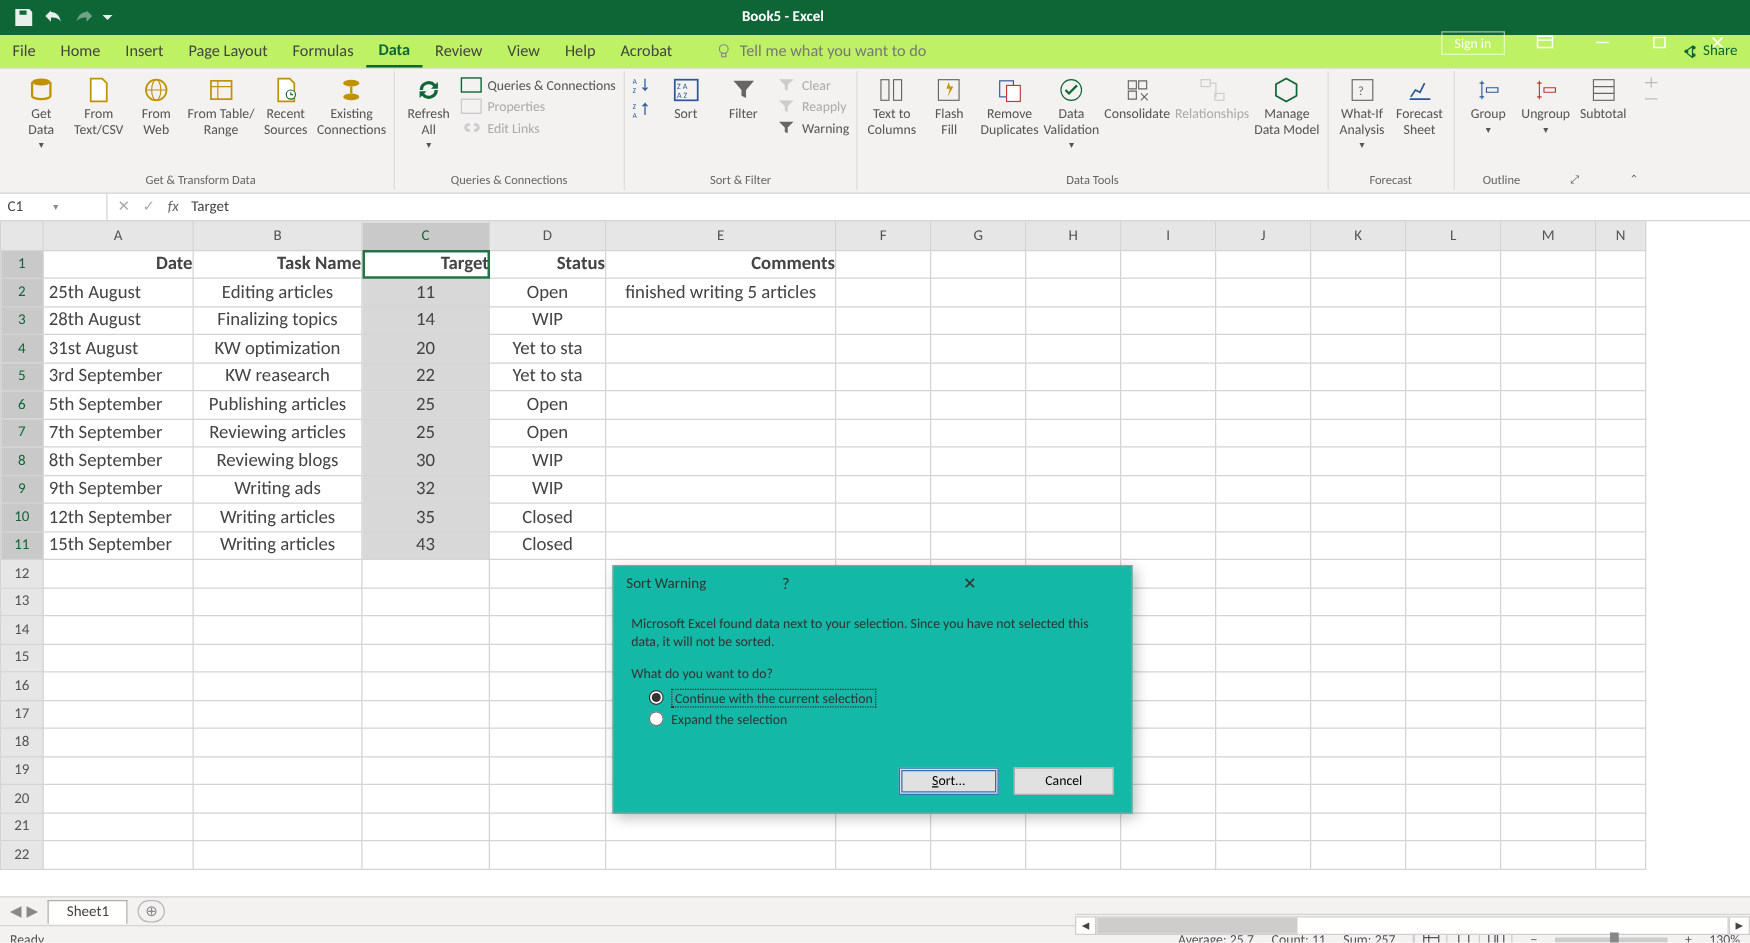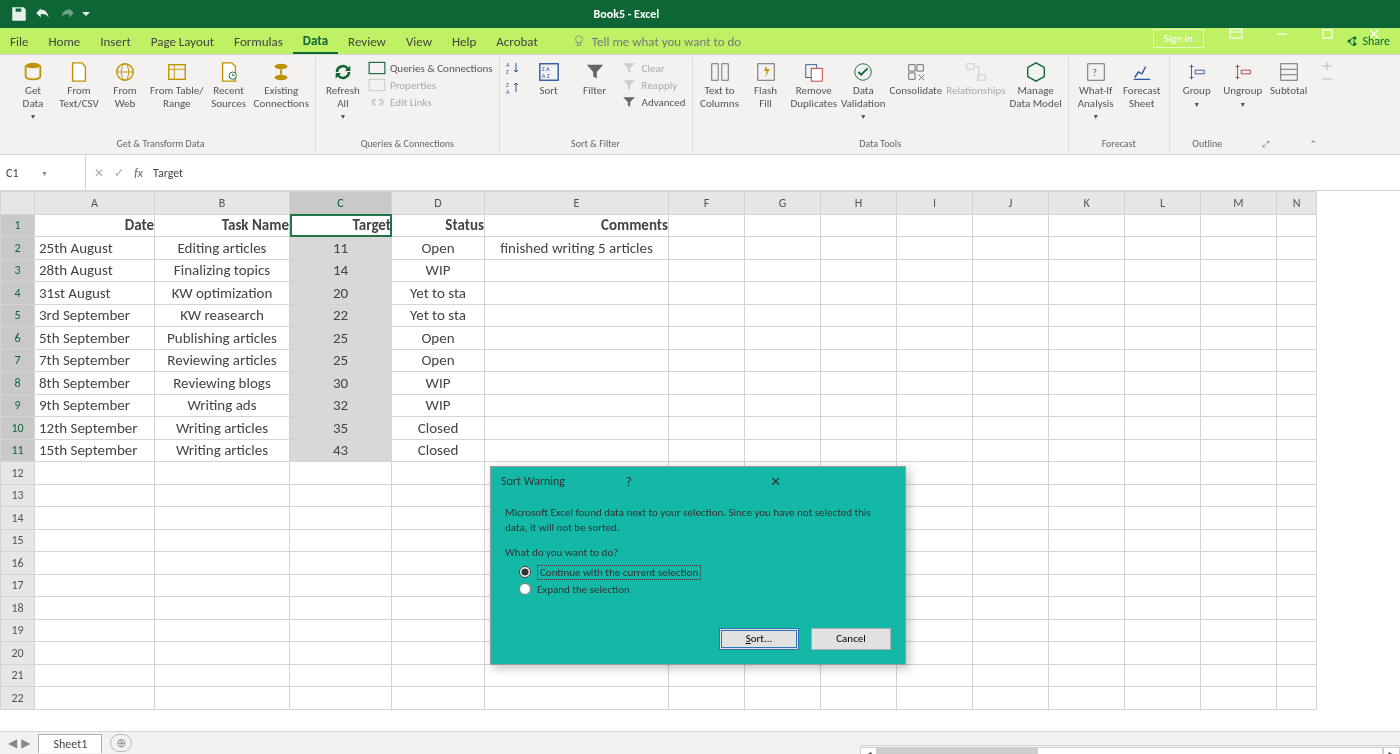--- a/index.html
+++ b/index.html
@@ -1,38 +1,38 @@
 <!DOCTYPE html>
 <html><head>
 <meta charset="utf-8">
 <style>
 *{margin:0;padding:0;box-sizing:border-box;font-family:"Segoe UI",Calibri,Arial,sans-serif;}
 body{width:1400px;height:754px;overflow:hidden;background:#fff;font-size:12px;color:#444;}
 .titlebar{height:28px;background:#0e6637;display:flex;align-items:center;color:#fff;font-size:12px;}
 .qat{display:flex;align-items:center;gap:6px;padding:0 10px;}
 .qaticon{width:18px;height:18px;display:flex;align-items:center;justify-content:center;fill:#fff;opacity:.9;}
 .titlecenter{flex:1;text-align:center;font-weight:bold;}
-.titleright{display:flex;align-items:flex-end;gap:2px;padding-right:4px;margin-top:40px;}
+.titleright{display:flex;align-items:center;gap:2px;padding-right:4px;margin-top:40px;}
 .winbtn{width:44px;height:28px;display:flex;align-items:center;justify-content:center;fill:#fff;}
 .signin{border:1px solid rgba(255,255,255,.6);padding:2px 10px;font-size:11px;margin-right:8px;}
 .menubar{height:27px;background:#bef264;display:flex;align-items:center;border-bottom:1px solid #d4d4d4;}
 .tab{padding:4px 10px;font-size:13px;color:#444;}
 .tab.active{color:#0e6637;font-weight:600;border-bottom:2px solid #0e6637;}
 .share{margin-left:auto;color:#0e6637;font-size:12px;margin-right:10px;display:flex;align-items:center;gap:4px;}
 .ribbon{height:100px;background:#f3f2f1;border-bottom:1px solid #d4d4d4;display:flex;padding:2px 6px;font-size:11px;color:#555;}
 .rgrp{display:flex;flex-direction:column;border-right:1px solid #dcdcdc;padding:0 6px;}
 .rgrp .btns{flex:1;display:flex;align-items:flex-start;gap:4px;padding-top:4px;}
 .rgrp .lbl{text-align:center;font-size:10px;color:#666;padding:2px 0;}
 .vbtn{display:flex;flex-direction:column;align-items:center;text-align:center;min-width:42px;line-height:1.15;gap:2px;}
 .ico{width:22px;height:22px;fill:#c09200;}
 .ico2{width:18px;height:14px;fill:#0e6637;}
 .small-list{display:flex;flex-direction:column;gap:3px;font-size:11px;}
 .small-list div{display:flex;align-items:center;gap:4px;}
 .disabled{color:#aaa;}
-.fbar{height:36px;border-bottom:1px solid #d4d4d4;display:flex;align-items:center;font-size:12px;}
+.fbar{height:22px;border-bottom:1px solid #d4d4d4;display:flex;align-items:center;font-size:12px;}
 .namebox{width:86px;border-right:1px solid #d4d4d4;padding:0 6px;display:flex;align-items:center;height:100%;}
 .namebox span{flex:1;}
 .fxbox{display:flex;align-items:center;gap:10px;padding:0 8px;flex:1;}
 .fxbox .caret{color:#aaa;}
 .gridwrap{position:relative;height:540px;overflow:hidden;}
 table{border-collapse:collapse;font-family:Calibri,Arial;font-size:15px;}
 th,td{border:1px solid #d4d4d4;height:22.5px;padding:0;text-align:center;background:#fff;vertical-align:middle;}
 th{background:#e6e6e6;font-weight:normal;font-size:12px;color:#555;}
 .rowhdr{width:34px;background:#e6e6e6;font-size:12px;color:#555;}
 th.colA{width:120px;} th.colB{width:135px;} th.colC{width:102px;} th.colD{width:93px;}
@@ -287,21 +287,21 @@
         <div class="disabled">
             <svg class="ico2" viewBox="0 0 14 12" style="fill:#ccc">
               <path d="M2 2h10l-4 4v4l-2-1V6z"></path>
             </svg>
             <span>Reapply</span>
           </div>
         <div>
             <svg class="ico2" viewBox="0 0 14 12">
               <path d="M2 2h10l-4 4v4l-2-1V6z" fill="#666"></path>
             </svg>
-            <span>Advanced</span>
+            <span>Warning</span>
           </div>
       </div>
     </div>
     <div class="lbl">Sort &amp; Filter</div>
   </div>
 
   <div class="rgrp">
     <div class="btns">
       <div class="vbtn">
           <svg class="ico" viewBox="0 0 24 24">

